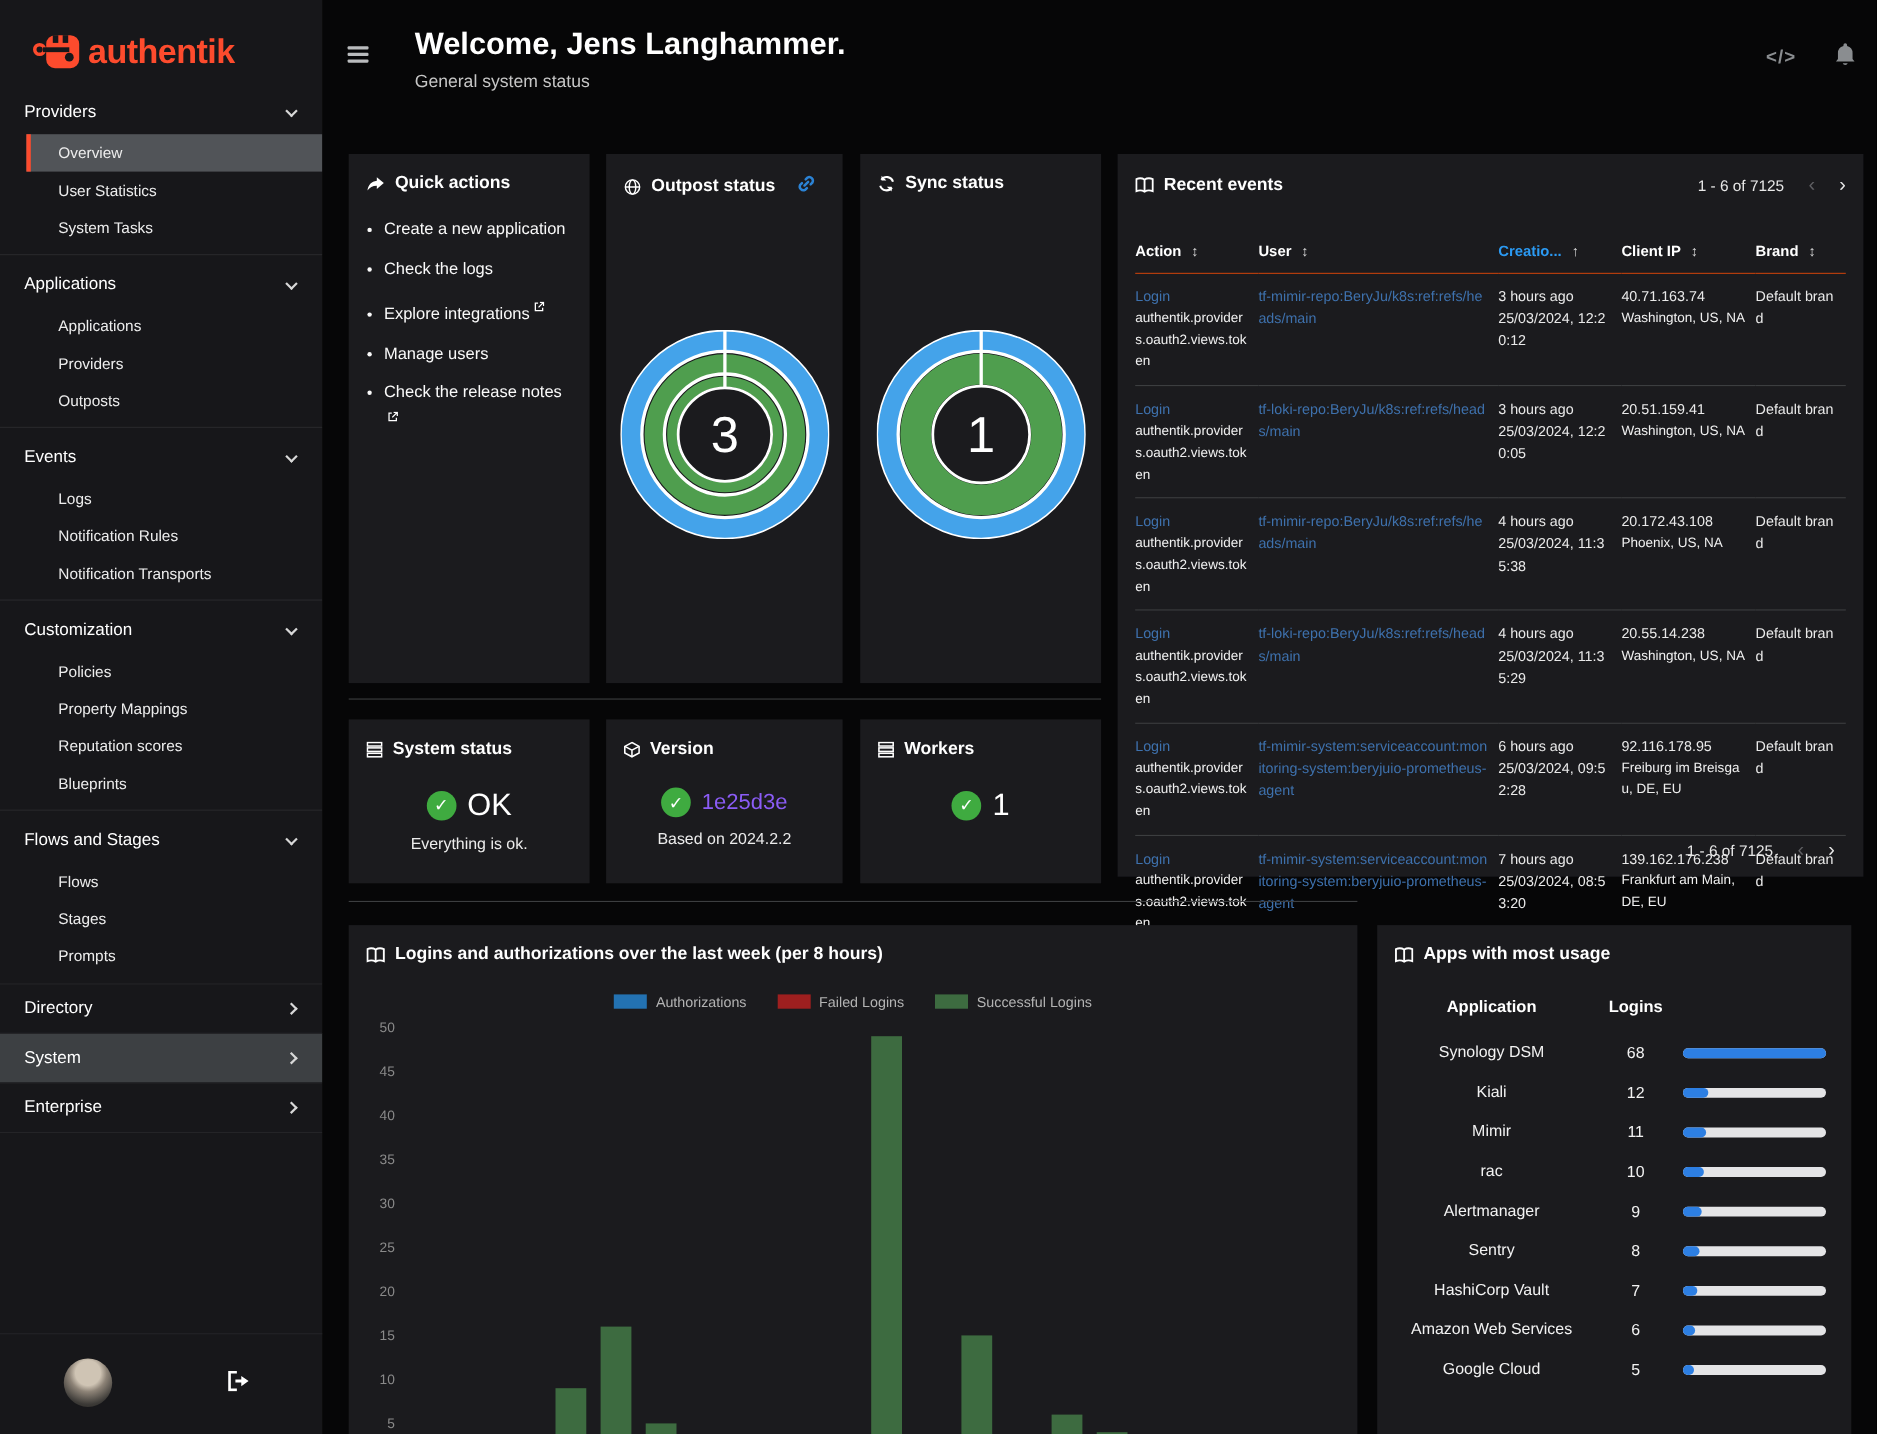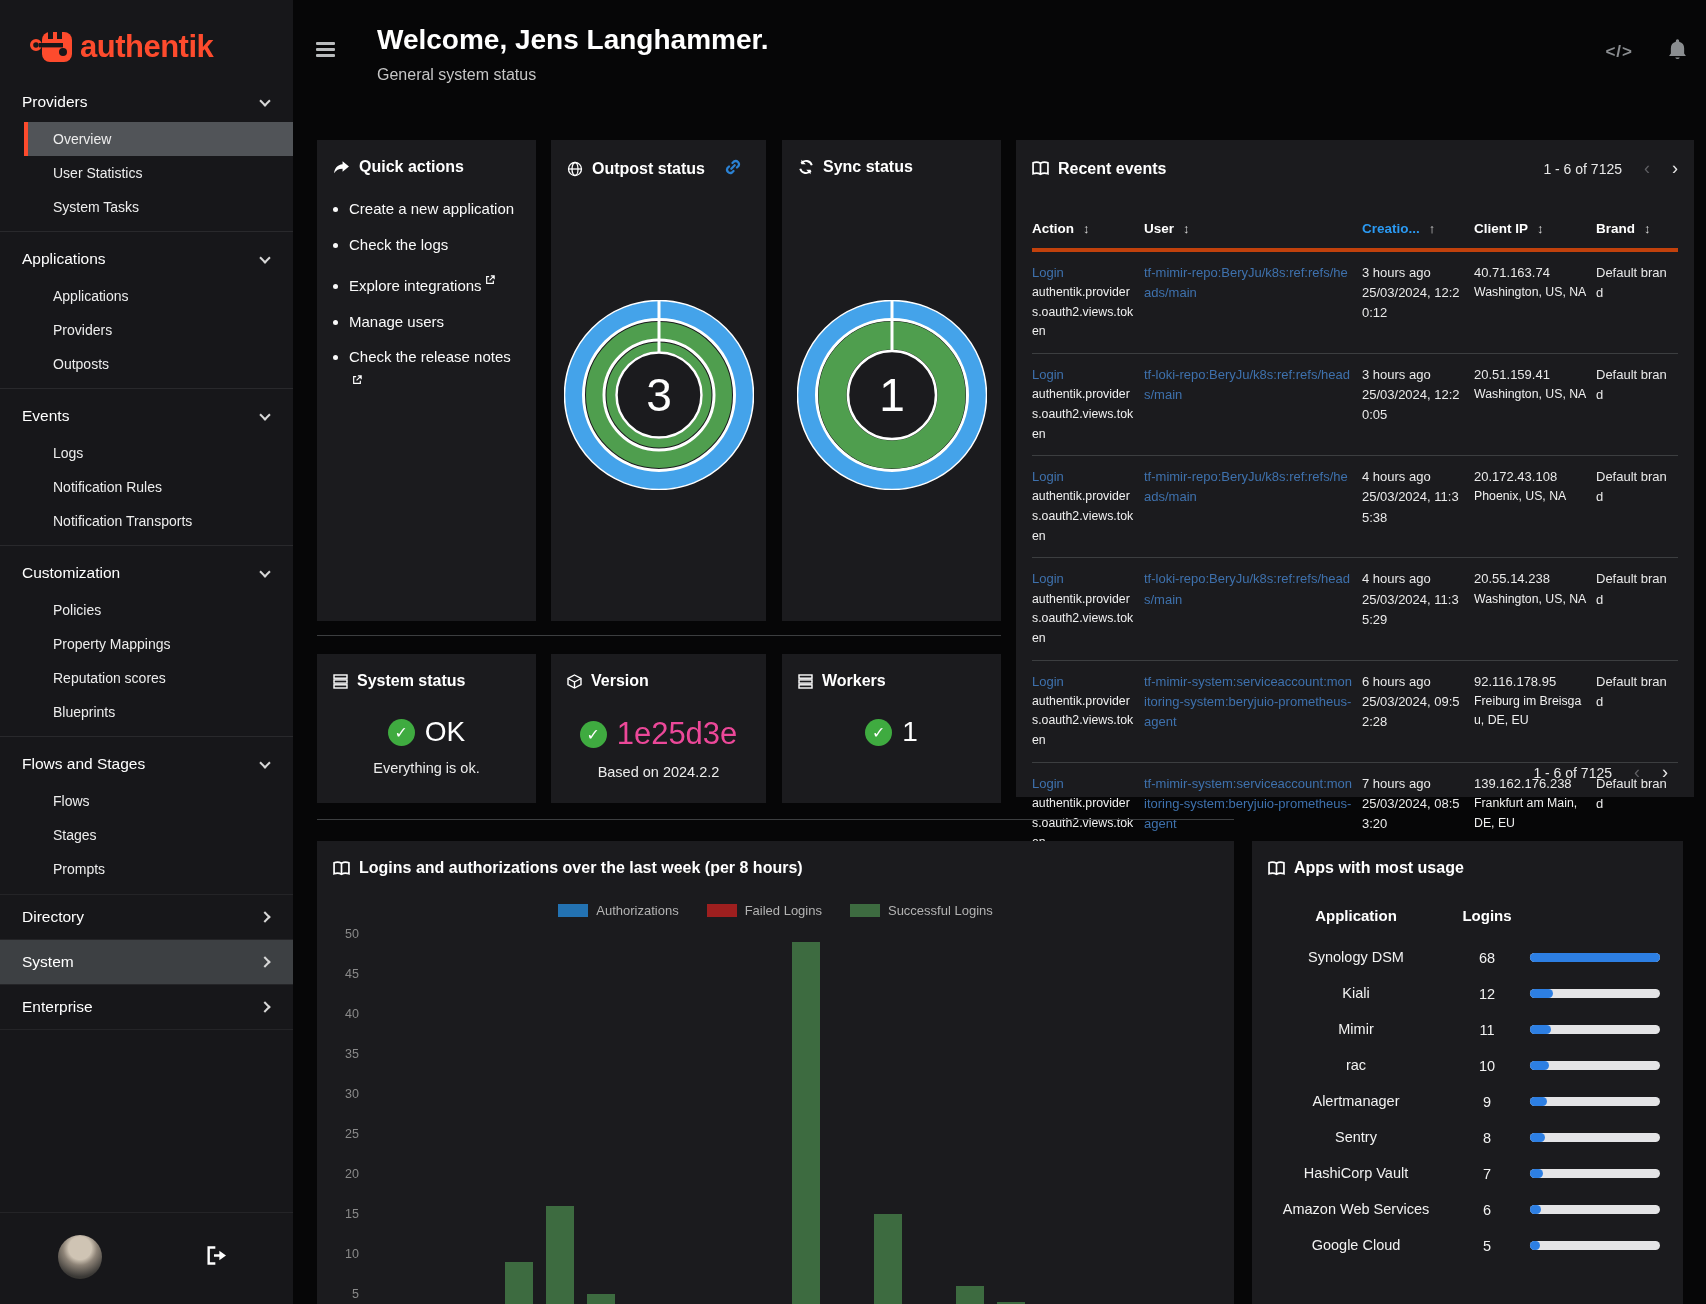--- a/index.html
+++ b/index.html
@@ -48,34 +48,34 @@
   
   .donut-wrap { position:absolute; left:50%; transform:translateX(-50%); top:160px; }
 
   
   .re-title-row { display:flex; align-items:center; justify-content:space-between; padding:18px 16px 8px 16px; }
   .re-title { display:flex; align-items:center; gap:9px; font-size:16px; font-weight:bold; }
   .pager { display:flex; align-items:center; gap:22px; font-size:14px; color:#e8e8e8; }
   .pg-prev { color:#5f5f63; font-size:18px; cursor:default; }
   .pg-next { color:#e8e8e8; font-size:18px; cursor:pointer; }
   table.events { border-collapse:collapse; table-layout:fixed; margin:26px 16px 0 16px; width:646px; font-size:13px; }
-  table.events th { text-align:left; font-size:13.5px; color:#fff; padding:8px 6px 12px 0; border-bottom:4px solid #c2410c; white-space:nowrap; overflow:hidden; }
+  table.events th { text-align:left; font-size:13.5px; color:#fff; padding:8px 6px 12px 0; border-bottom:1px solid #c2410c; white-space:nowrap; overflow:hidden; }
   table.events th .sort { color:#d8d8d8; margin-left:9px; font-size:13px; cursor:pointer; }
   table.events th.active { color:#2b9af3; }
   table.events td { vertical-align:top; padding:11px 8px 11px 0; border-bottom:1px solid #3c3e40; line-height:1.55; word-break:break-all; color:#e9e9e9; }
   tr.ev-row td:last-child { word-break:break-all; }
   .lnk { color:#3e71ad; text-decoration:none; cursor:pointer; }
   .cell-sub { color:#f0f0f0; font-size:12.3px; line-height:1.6; }
   .re-pager-bottom { position:absolute; right:26px; bottom:14px; }
 
   
   .mini-val { display:flex; align-items:center; justify-content:center; gap:10px; margin-top:18px; }
   .chk { width:27px; height:27px; border-radius:50%; background:#3fab40; color:#fff; font-size:16px; display:inline-flex; align-items:center; justify-content:center; flex:0 0 auto; }
   .big-val { font-size:28px; color:#fff; }
-  .big-link { font-size:31px; color:#ec4899; cursor:pointer; }
+  .big-link { font-size:20px; color:#8b5cf6; cursor:pointer; }
   .mini-sub { text-align:center; margin-top:12px; font-size:14.5px; color:#ececec; }
 
   
   .chart-plot { position:absolute; inset:0; }
   .legend { position:absolute; left:0; right:0; top:62px; display:flex; justify-content:center; gap:28px;align-items:center; }
   .legend-item { display:flex; align-items:center; gap:8px; font-size:13px; color:#b3b3b3; }
   .swatch { width:30px; height:13px; display:inline-block; }
   .ytick { position:absolute; left:6px; width:36px; text-align:right; font-size:12.5px; color:#8a8a8a; line-height:18px; }
   .chart-bar { position:absolute; width:28px; }
 

